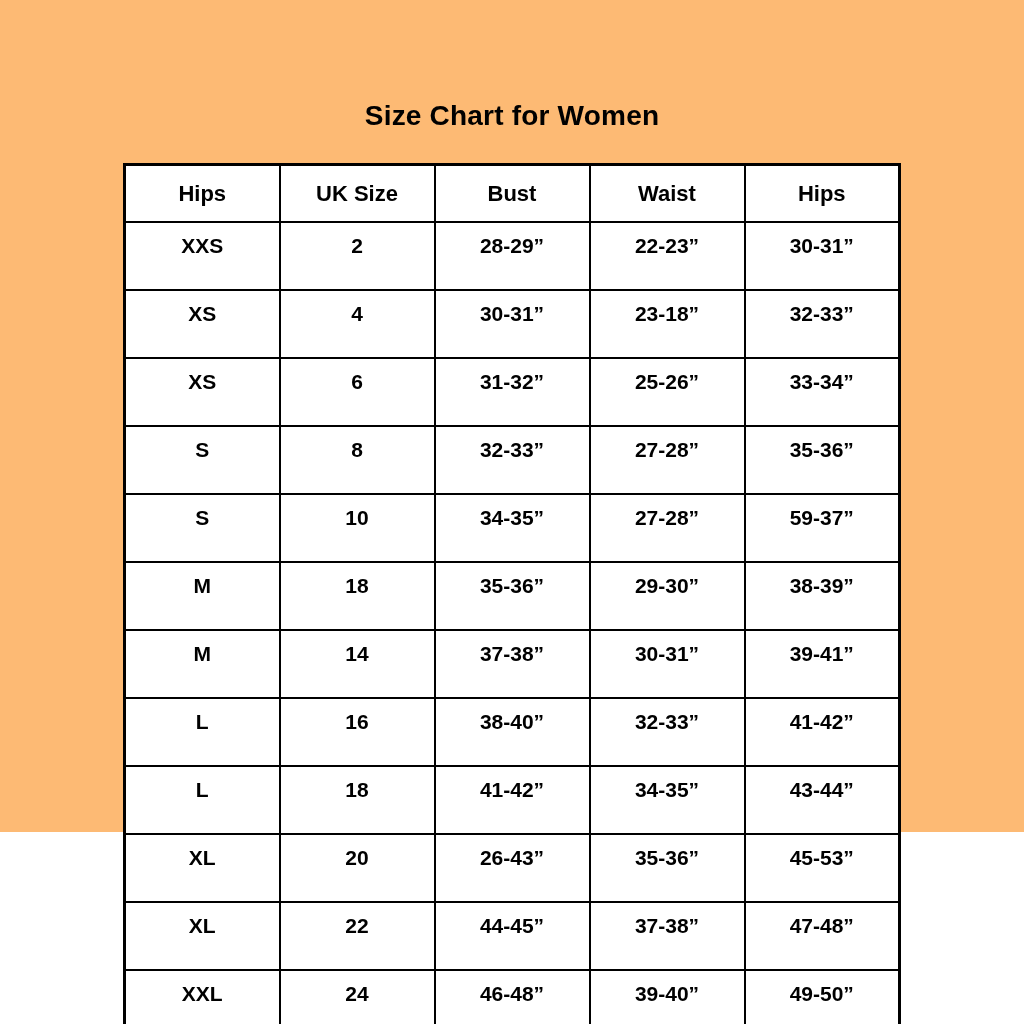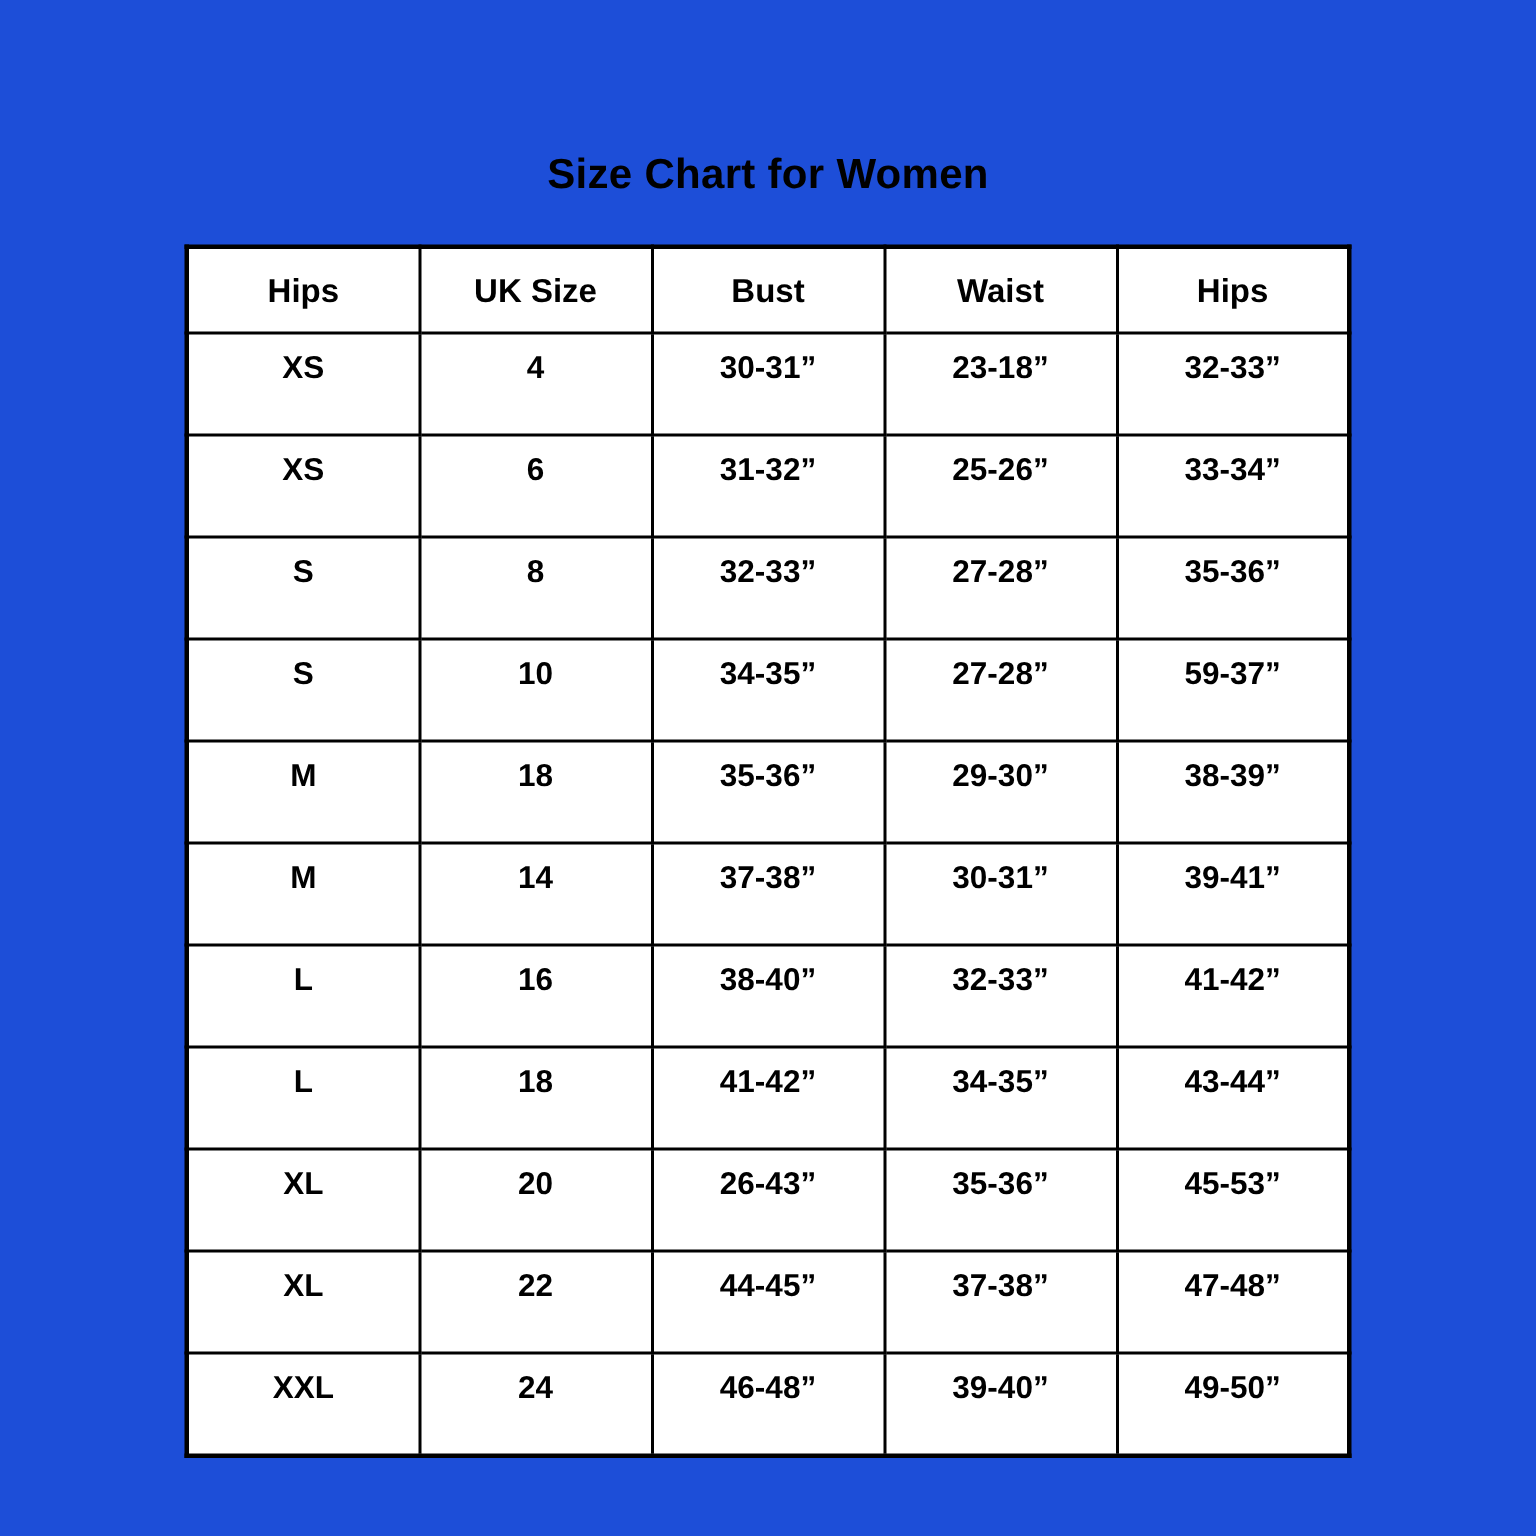--- a/index.html
+++ b/index.html
@@ -6,23 +6,23 @@
     margin: 0;
     padding: 0;
     width: 1024px;
     height: 1024px;
     background: #ffffff;
     font-family: "Liberation Sans", sans-serif;
     color: #000000;
   }
   .page {
     width: 1024px;
-    height: 1024px;
+    height: 832px;
     position: relative;
-    background: #1d4ed8;
+    background: #fdba74;
   }
   .title {
     margin: 0;
     padding-top: 100px;
     text-align: center;
     font-size: 28px;
     font-weight: bold;
     letter-spacing: 0.2px;
   }
   table.size-table {
@@ -61,20 +61,27 @@
     <thead>
       <tr>
         <th>Hips</th>
         <th>UK Size</th>
         <th>Bust</th>
         <th>Waist</th>
         <th>Hips</th>
       </tr>
     </thead>
     <tbody>
+        <tr>
+          <td>XXS</td>
+          <td>2</td>
+          <td>28-29”</td>
+          <td>22-23”</td>
+          <td>30-31”</td>
+        </tr>
         <tr>
           <td>XS</td>
           <td>4</td>
           <td>30-31”</td>
           <td>23-18”</td>
           <td>32-33”</td>
         </tr>
         <tr>
           <td>XS</td>
           <td>6</td>

